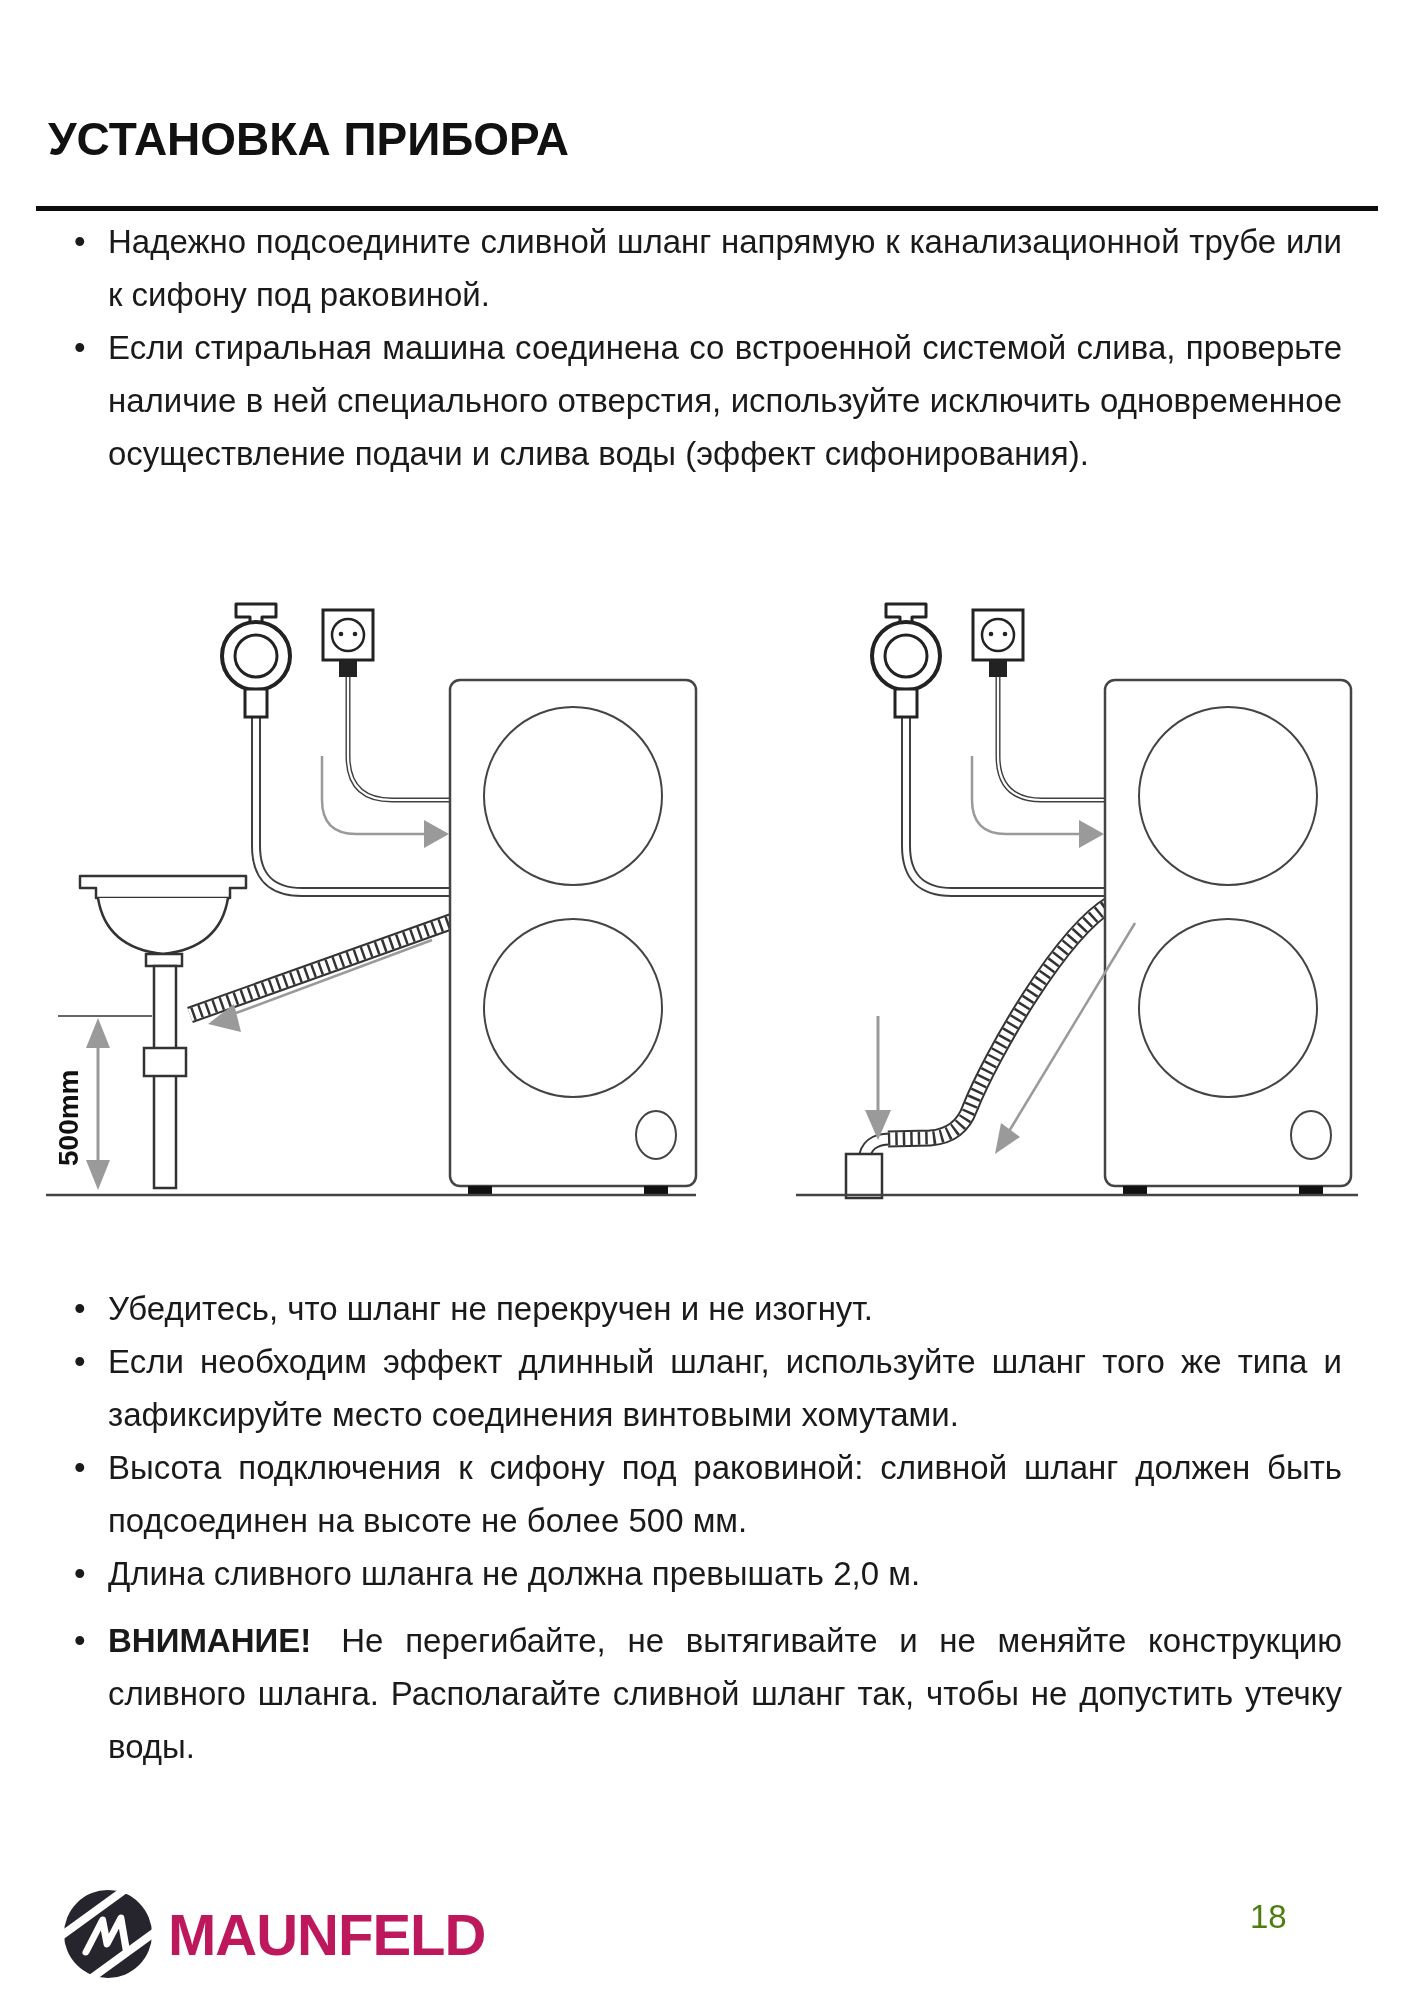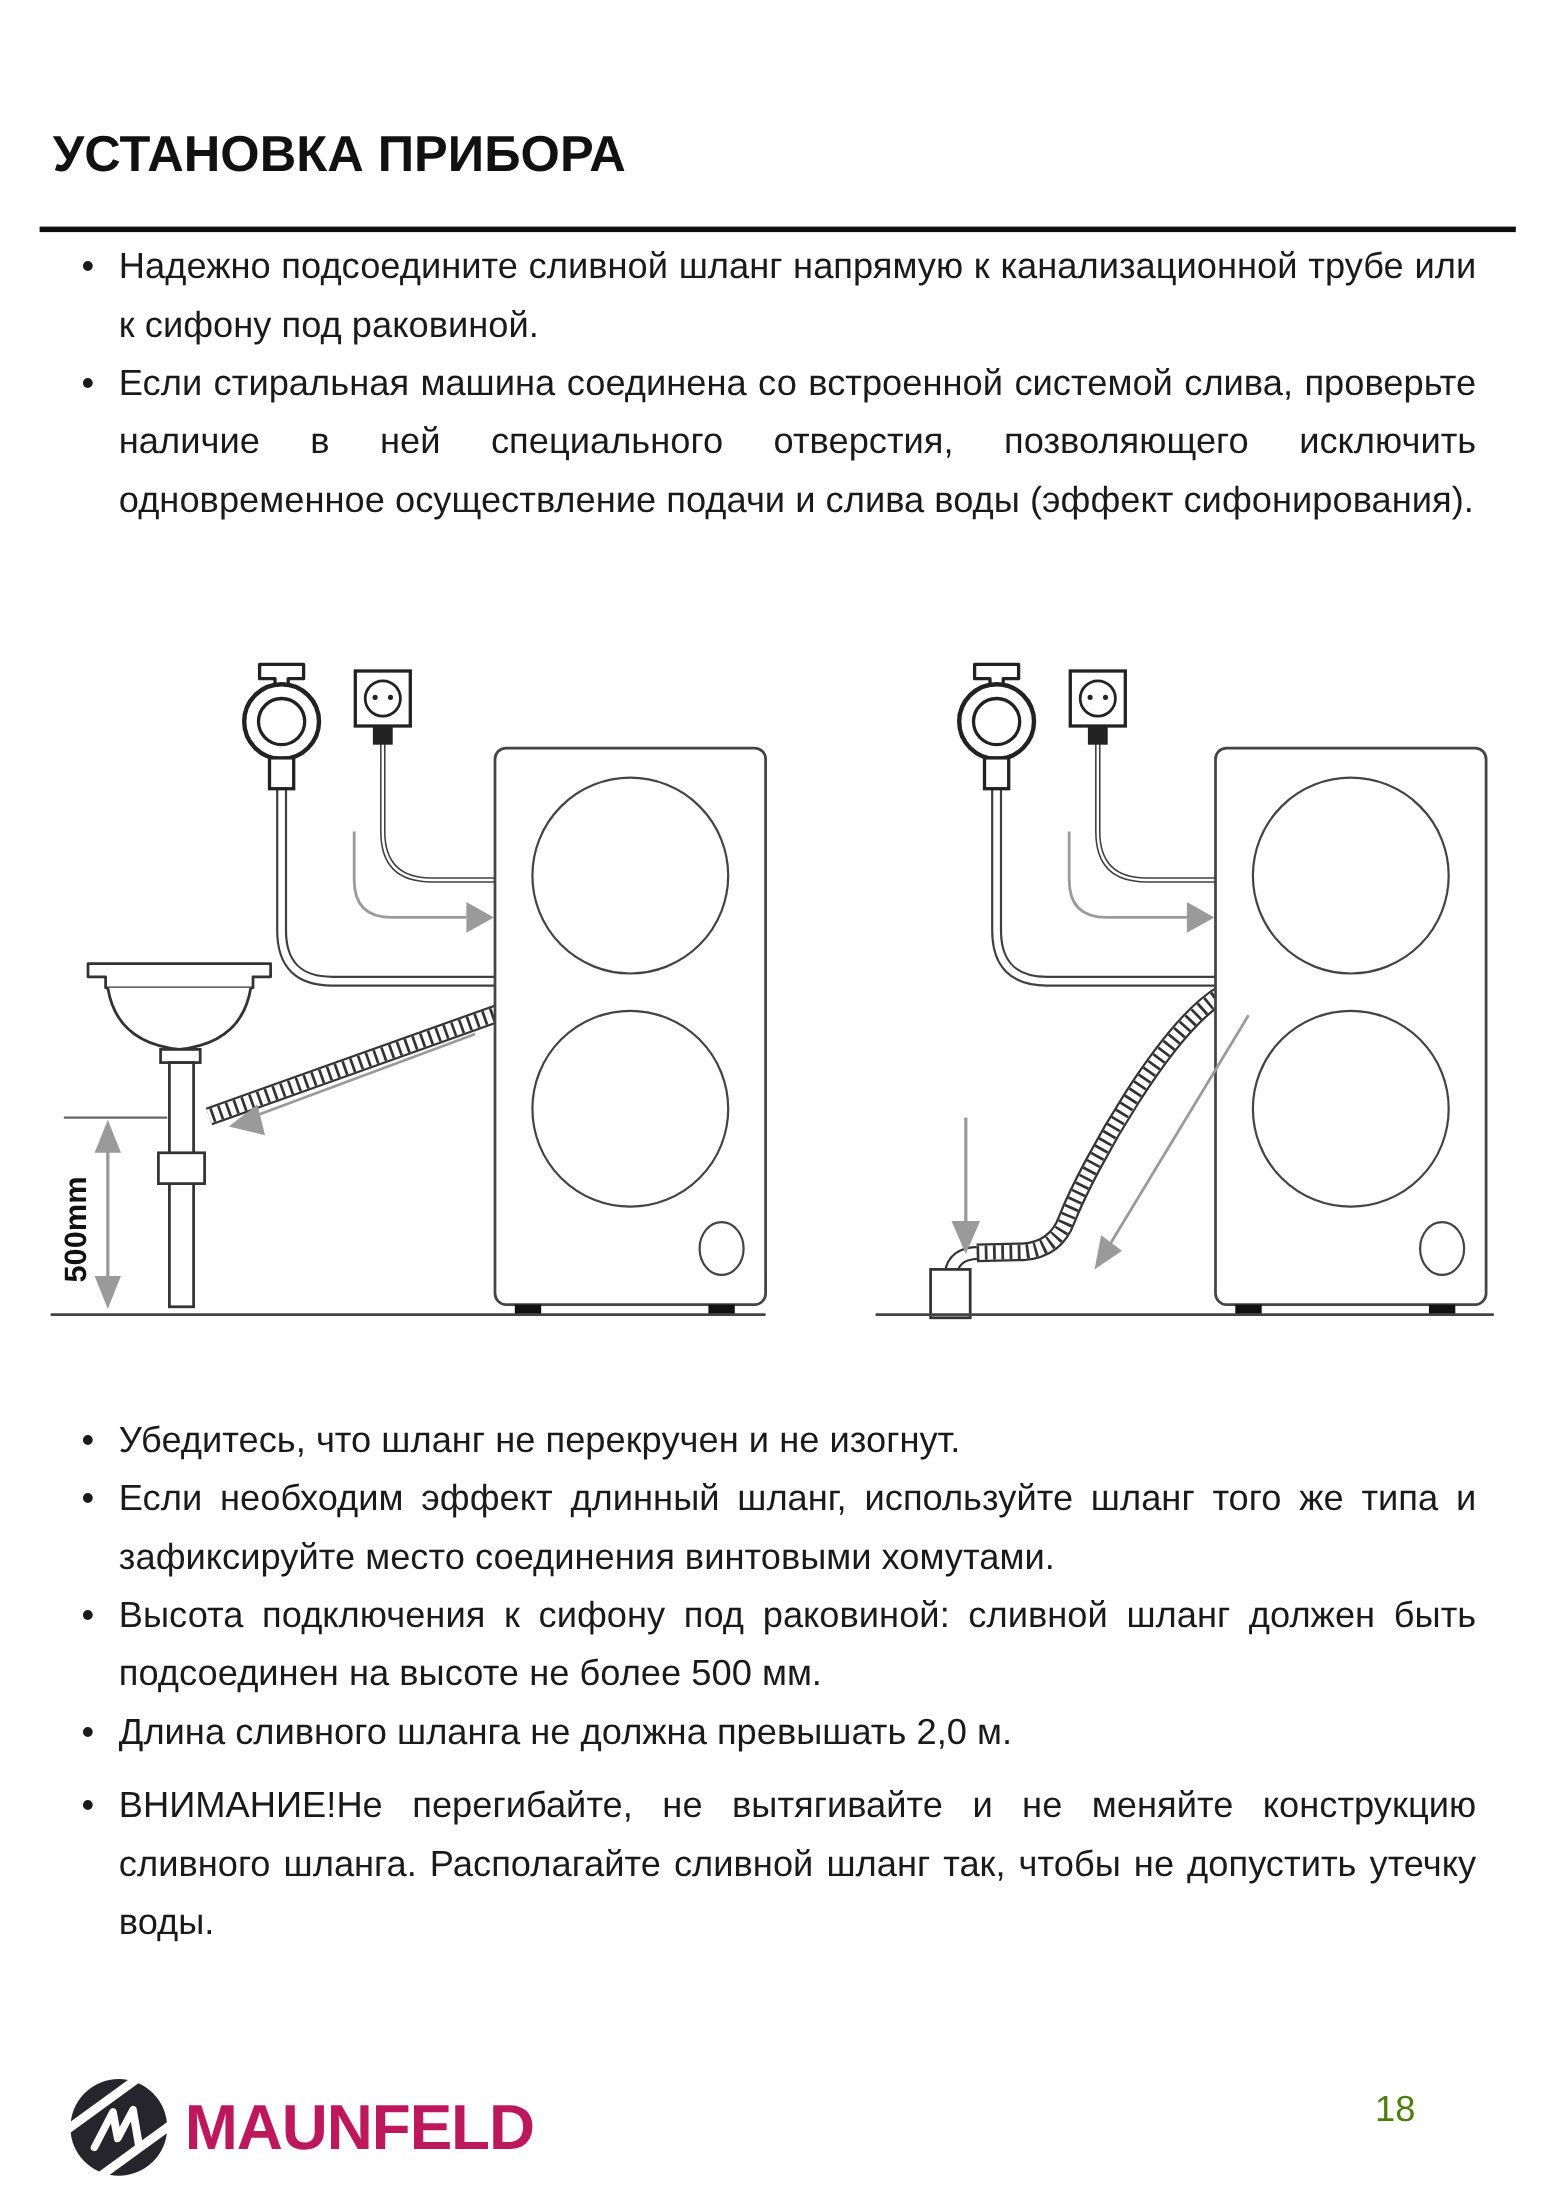--- a/index.html
+++ b/index.html
@@ -8,21 +8,21 @@
   .title{position:absolute;left:48px;top:112px;font-size:46px;font-weight:700;
          letter-spacing:0px;color:#111;}
   .rule{position:absolute;left:36px;top:206px;width:1342px;height:5px;background:#0d0d0d;}
   .list{position:absolute;left:74px;width:1268px;}
   .list-top{top:215px;}
   .list-bottom{top:1282px;}
   .bullet{display:flex;font-size:33px;line-height:53px;}
   .dot{width:34px;flex:none;}
   .btext{flex:1;text-align:justify;}
   .warn{margin-top:14px;}
-  .warn-label{font-weight:400;}
+  .warn-label{font-weight:700;margin-right:30px;}
   .und{text-decoration-thickness:2px;text-underline-offset:5px;}
   .diag{position:absolute;top:588px;}
   .diag-left{left:40px;}
   .diag-right{left:790px;}
   .footer{position:absolute;left:62px;top:1888px;display:flex;align-items:center;gap:14px;}
   .wordmark{font-size:58px;font-weight:700;letter-spacing:-1px;color:#be185d;}
   .pagenum{position:absolute;left:1250px;top:1898px;font-size:33px;color:#4d7c0f;}
 </style>
 </head>
 <body>
@@ -32,21 +32,21 @@
   <div class="title">УСТАНОВКА ПРИБОРА</div>
   <div class="rule"></div>
 
   <div class="list list-top">
     <div class="bullet">
       <span class="dot">•</span>
       <span class="btext">Надежно подсоедините сливной шланг напрямую к канализационной трубе или к сифону под раковиной.</span>
     </div>
     <div class="bullet">
       <span class="dot">•</span>
-      <span class="btext">Если стиральная машина соединена со встроенной системой слива, проверьте наличие в ней специального отверстия, позволяющего исключить одновременное осуществление подачи и слива воды (эффект сифонирования).</span>
+      <span class="btext">Если стиральная машина соединена со встроенной системой слива, проверьте наличие в ней специального отверстия, используйте исключить одновременное осуществление подачи и слива воды (эффект сифонирования).</span>
     </div>
   </div>
 
   <svg class="diag diag-left" width="660" height="620" viewBox="0 0 660 620">
 
     <g>
       <path d="M308,88 V168 Q308,212 352,212 H420" fill="none" stroke="#3f3f3f" stroke-width="5"></path>
       <path d="M308,88 V168 Q308,212 352,212 H420" fill="none" stroke="#ffffff" stroke-width="2.2"></path>
     </g>
     <g>

